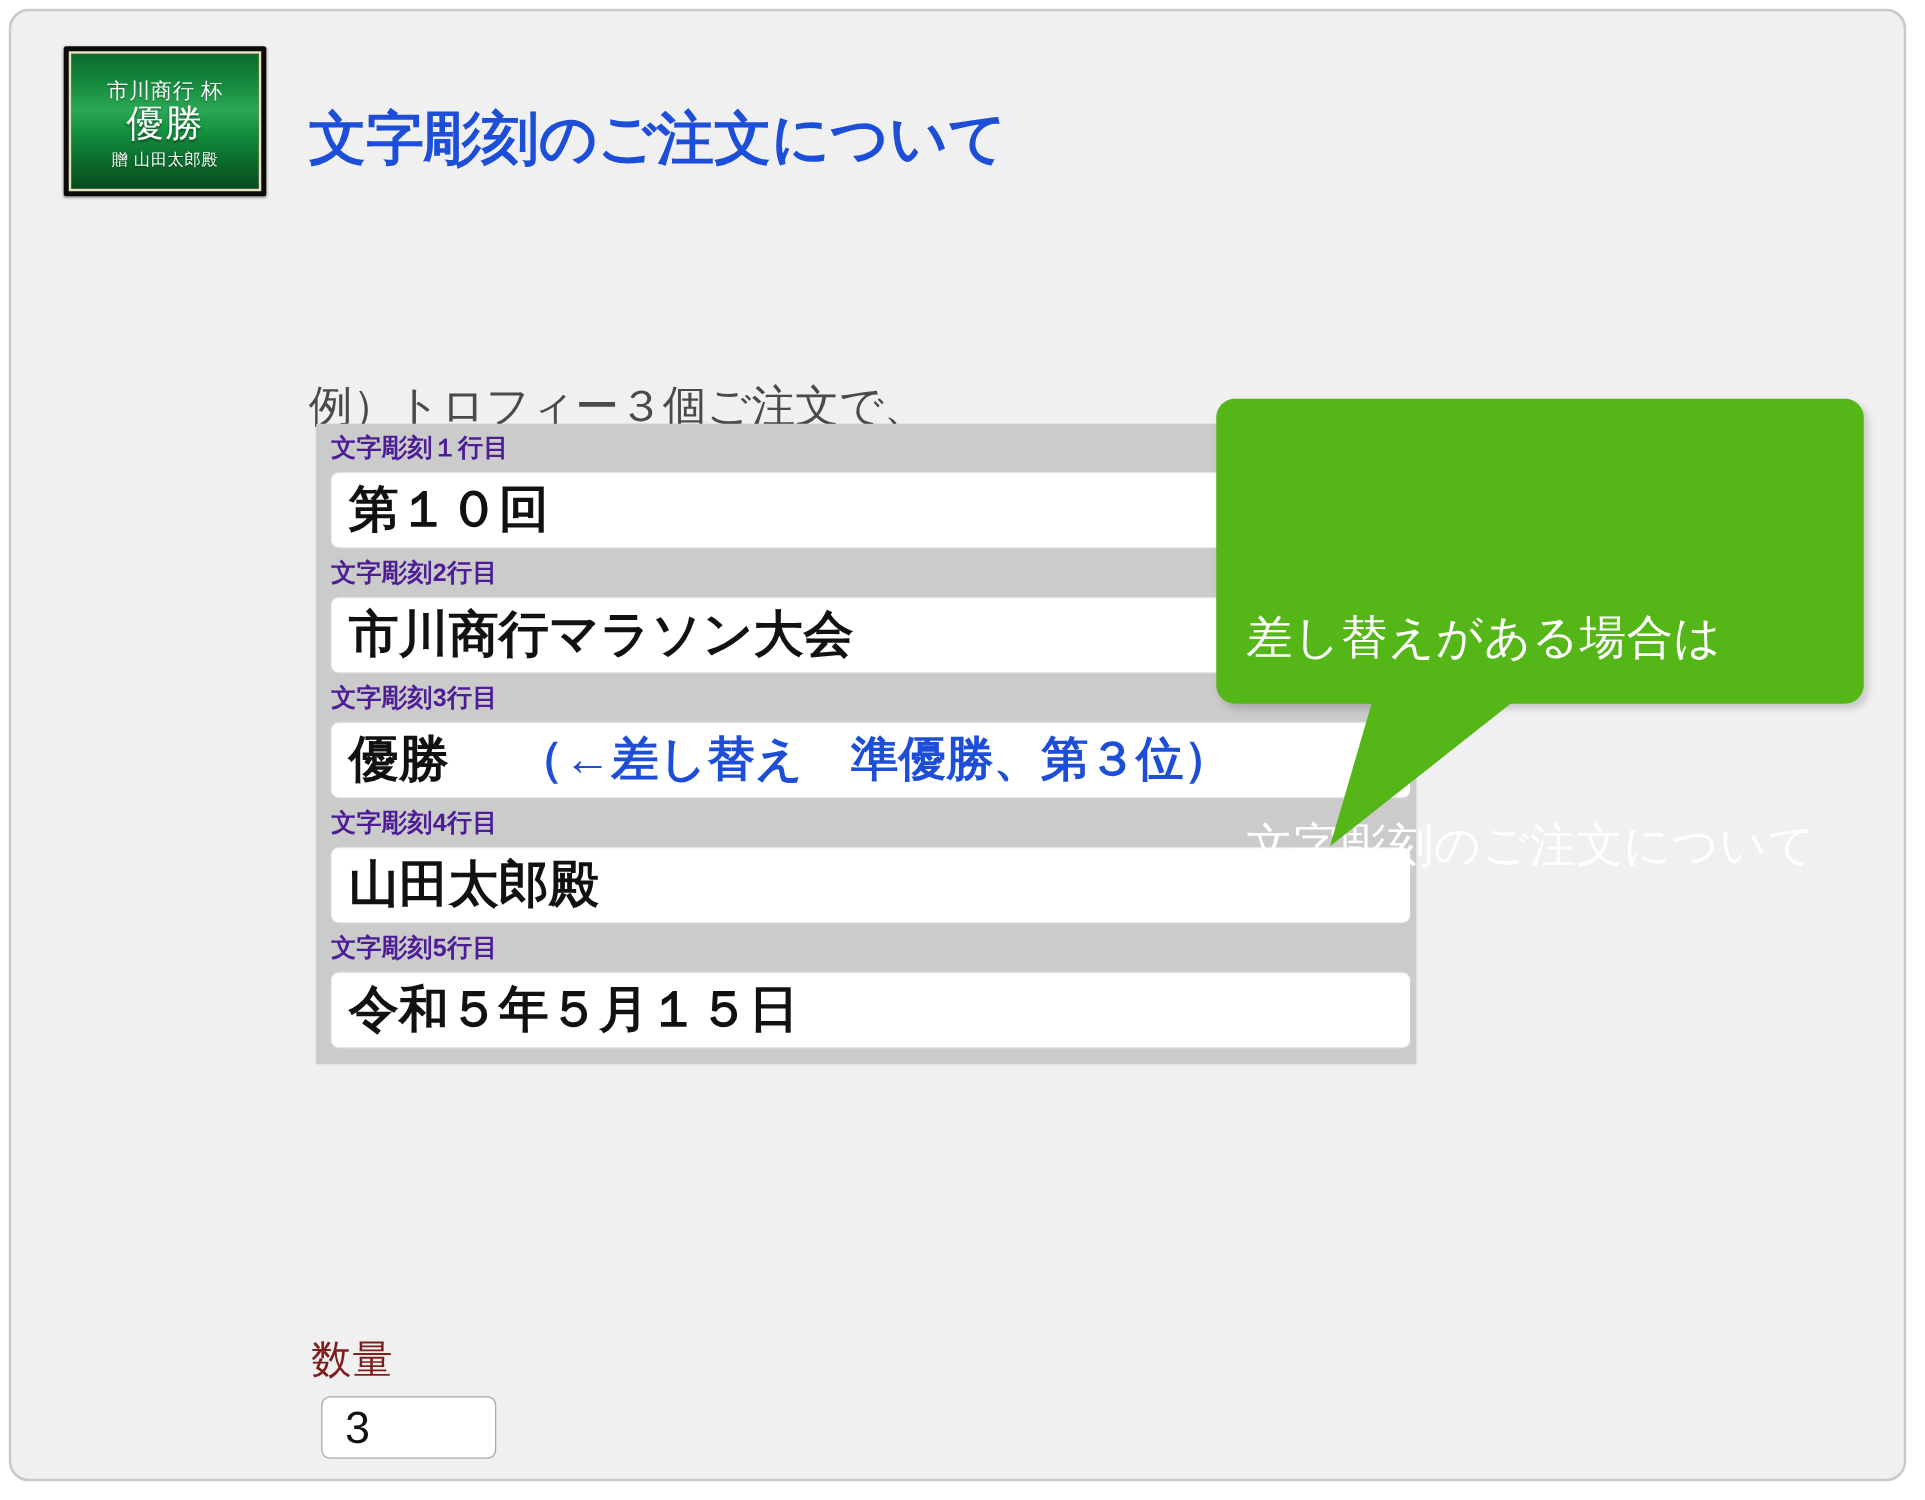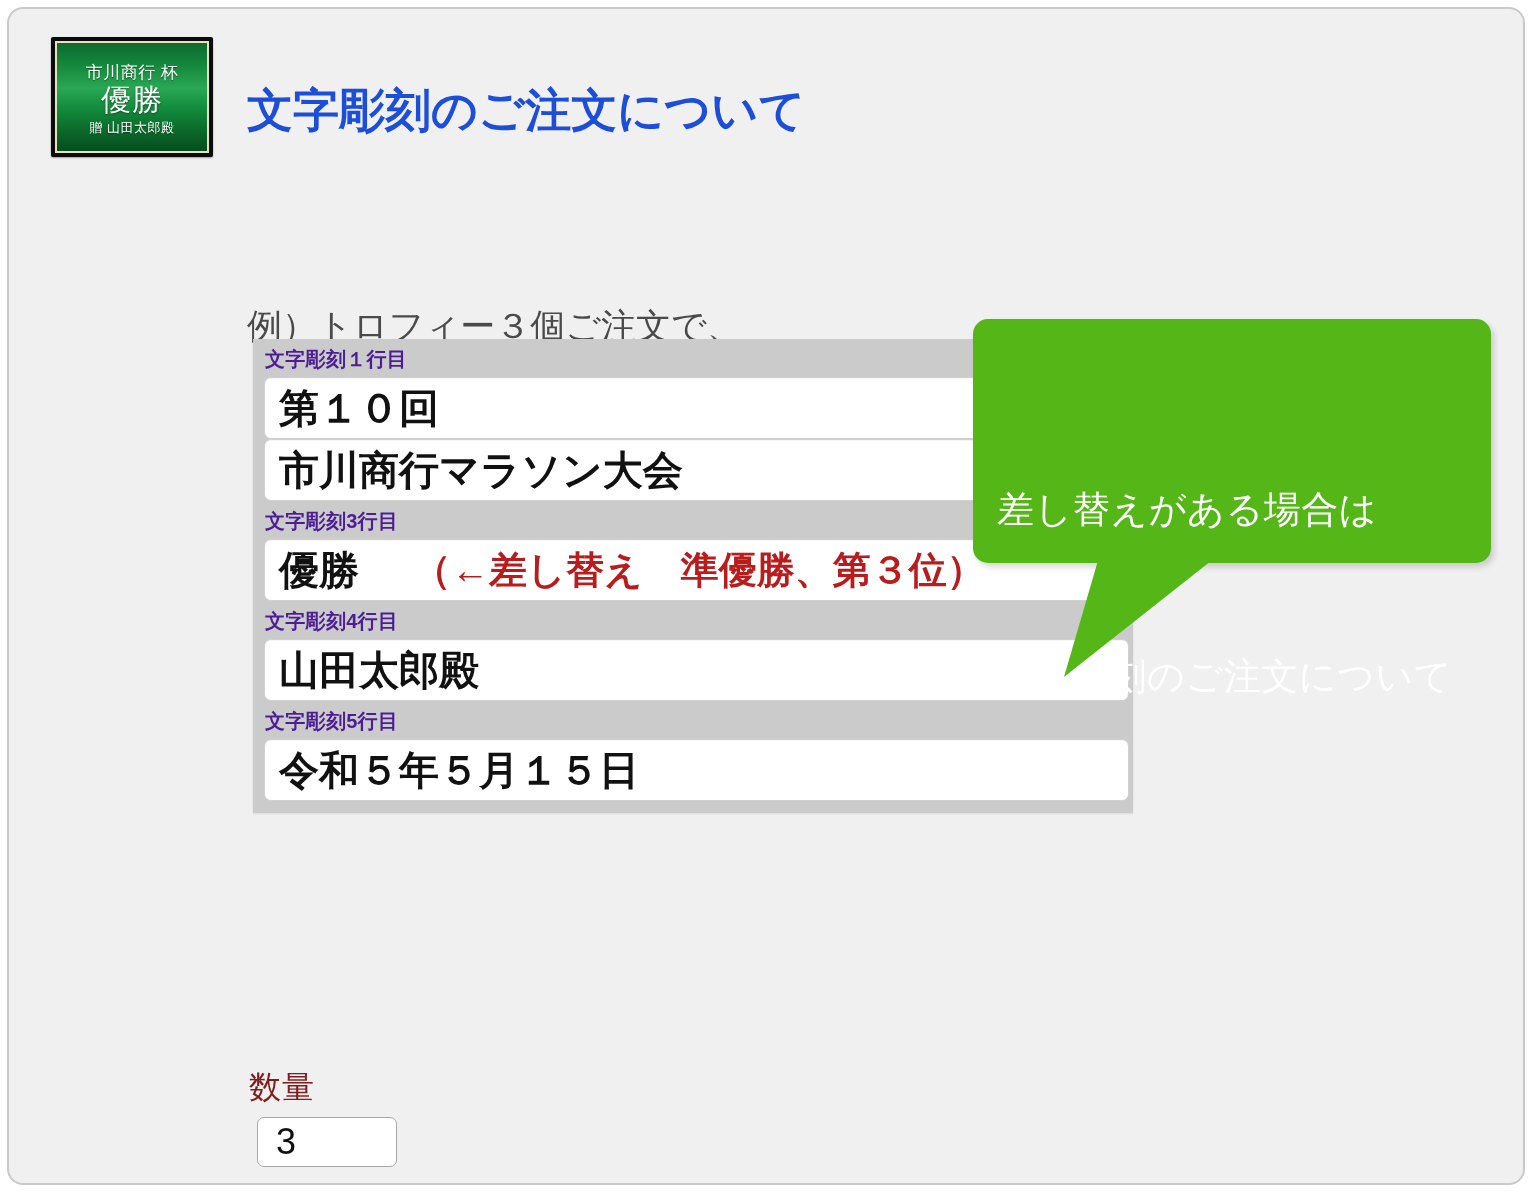--- a/index.html
+++ b/index.html
@@ -156,21 +156,21 @@
   .val-black {
     font-size: 40px;
     font-weight: bold;
     color: #111111;
     line-height: 1;
     letter-spacing: 0px;
   }
   .val-red {
     font-size: 38px;
     font-weight: bold;
-    color: #b91c1c;
+    color: #1d4ed8;
     line-height: 1;
     letter-spacing: 0px;
     margin-left: 6px;
   }
   .row-3 .val-red { margin-left: 54px; }
   .row-4 .val-red { margin-left: 6px; }
 
   
   .callout-wrap {
     position: absolute;
@@ -260,20 +260,21 @@
     <div class="form-panel">
 
       <div class="field-row row-1">
         <div class="field-label">文字彫刻１行目</div>
         <div class="field-input">
           <span class="val-black">第１０回</span>
         </div>
       </div>
 
       <div class="field-row row-2">
+        <div class="field-label">文字彫刻2行目</div>
         <div class="field-input">
           <span class="val-black">市川商行マラソン大会</span>
         </div>
       </div>
 
       <div class="field-row row-3">
         <div class="field-label">文字彫刻3行目</div>
         <div class="field-input">
           <span class="val-black">優勝</span>
           <span class="val-red">（←差し替え　準優勝、第３位）</span>

